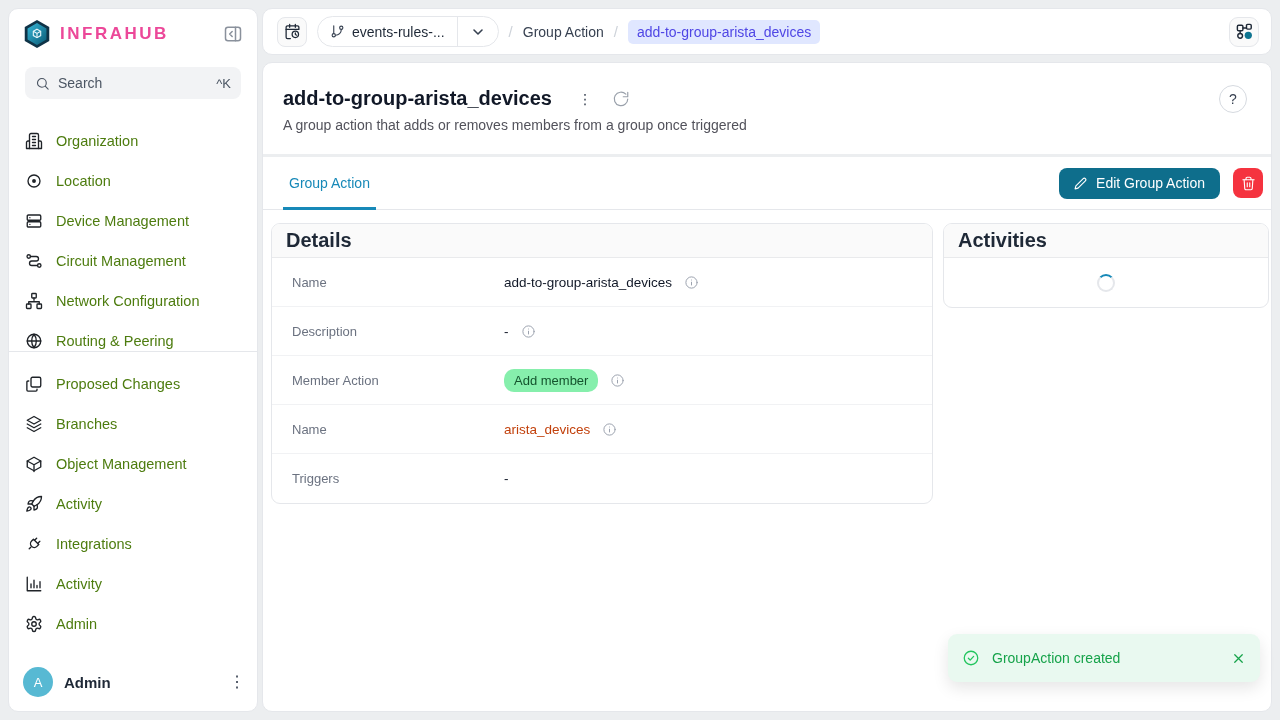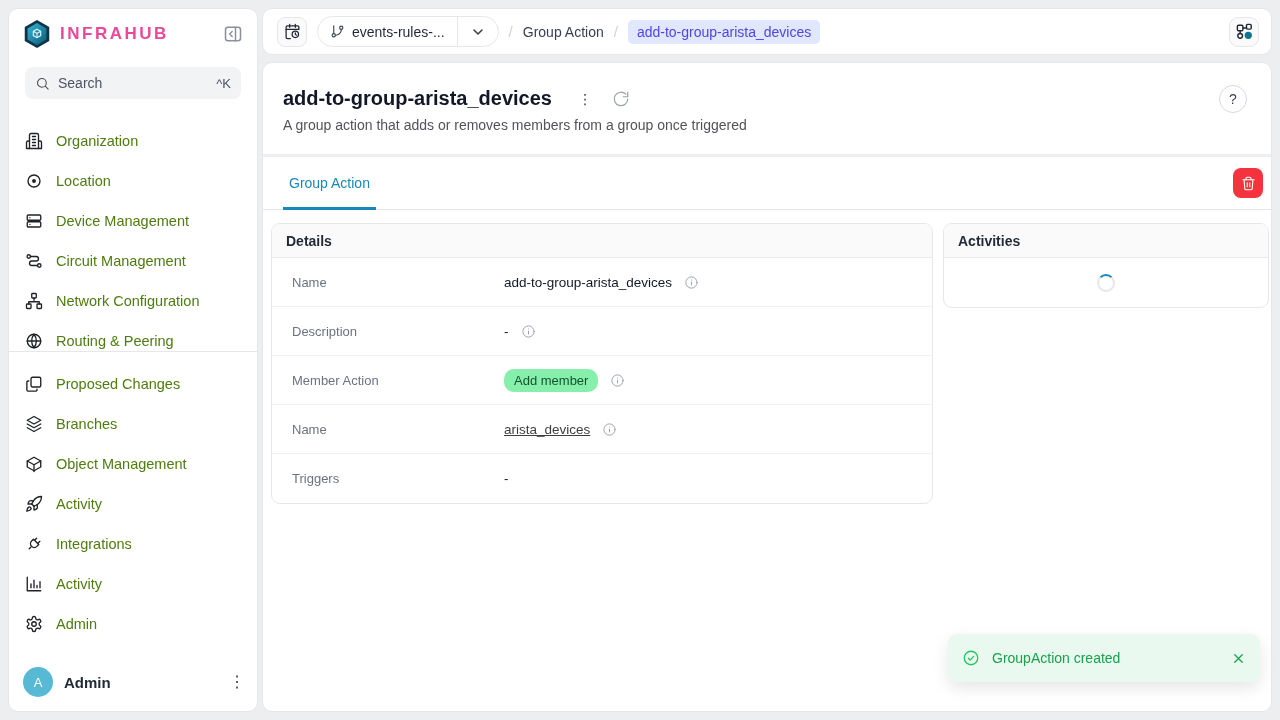--- a/index.html
+++ b/index.html
@@ -56,28 +56,28 @@
   .tab { position:relative; margin-left:20px; height:100%; display:flex; align-items:center; padding:0 6px; font-size:14px; font-weight:500; cursor:pointer; }
   .tab::after { content:""; position:absolute; left:0; right:0; bottom:-1px; height:3px; background:#1789b8; }
   .tab-spacer { flex:1; }
   .btn-edit { display:flex; align-items:center; gap:9px; height:31px; padding:0 15px; border:none; border-radius:8px; color:#fff; font-size:14px; font-family:inherit; cursor:pointer; }
   .btn-danger { margin-left:13px; width:30px; height:30px; border:none; border-radius:8px; color:#fff; display:flex; align-items:center; justify-content:center; cursor:pointer; }
 
   .content { position:relative; height:500px; }
   .panel { position:absolute; border:1px solid #e5e7eb; border-radius:9px; background:#fff; overflow:hidden; }
   .panel-details { left:8px; top:13px; width:662px; }
   .panel-activities { left:680px; top:13px; width:326px; }
-  .panel-head { height:34px; background:#fafafa; border-bottom:1px solid #e9eaec; display:flex; align-items:center; padding:0 14px; font-size:14px; font-weight:700; color:#1f2937; }
+  .panel-head { height:34px; background:#fafafa; border-bottom:1px solid #e9eaec; display:flex; align-items:center; padding:0 14px; font-size:20px; font-weight:700; color:#1f2937; }
   .drow { height:49px; display:flex; align-items:center; padding:0 20px; border-bottom:1px solid #f1f2f4; }
   .drow:last-child { border-bottom:none; }
   .dlabel { width:212px; flex:0 0 212px; font-size:13px; color:#6b7280; }
   .dval { display:flex; align-items:center; gap:12px; font-size:13.5px; color:#111827; }
   .info-icn { color:#9ca3af; display:flex; }
   .badge { background:#86efac; color:#14532d; font-size:13px; padding:4px 10px; border-radius:10px; }
-  .link-val { color:#404040; text-decoration:underline; cursor:pointer; }
+  .link-val { color:#c2410c; cursor:pointer; }
   .act-body { height:49px; display:flex; align-items:center; justify-content:center; }
   .spinner { width:18px; height:18px; border-radius:50%; border:2.5px solid #e5e7eb; border-top-color:#1789b8; animation:spin 1s linear infinite; }
   @keyframes spin { to { transform:rotate(360deg); } }
 
   
   .toast { position:absolute; left:948px; top:634px; width:312px; height:48px; background:#e9f9f0; border-radius:9px; box-shadow:0 6px 16px rgba(0,0,0,.10); display:flex; align-items:center; padding:0 14px 0 14px; gap:12px; }
   .toast-msg { flex:1; font-size:14px; color:#16a34a; }
   .toast-close { background:none; border:none; color:#16a34a; cursor:pointer; display:flex; }
 
   svg.s { fill:none; stroke:currentColor; stroke-width:1.8; stroke-linecap:round; stroke-linejoin:round; }
@@ -307,20 +307,28 @@
           </svg>
       </button>
     </div>
     <p class="page-subtitle">A group action that adds or removes members from a group once triggered</p>
     <button class="help-btn">?</button>
   </section>
 
   <section class="tab-row">
     <div class="tab" id="tab-active" style="color: rgb(23, 137, 184);">Group Action</div>
     <span class="tab-spacer"></span>
+    <button class="btn-edit" id="btn-edit" style="background: rgb(14, 110, 140);">
+      <span style="display:flex">
+        <svg class="s" width="13" height="13" viewBox="0 0 24 24" style="stroke-width:2.1">
+            <path d="M17 3a2.8 2.8 0 1 1 4 4L7.5 20.5 2 22l1.5-5.5Z"></path>
+          </svg>
+      </span>
+      <span>Edit Group Action</span>
+    </button>
     <button class="btn-danger" id="btn-danger" style="background: rgb(245, 51, 63);">
       <span style="display:flex">
         <svg class="s" width="15" height="15" viewBox="0 0 24 24">
             <path d="M3 6h18"></path>
             <path d="M8 6V4a2 2 0 0 1 2-2h4a2 2 0 0 1 2 2v2"></path>
             <path d="M19 6l-1 14a2 2 0 0 1-2 2H8a2 2 0 0 1-2-2L5 6"></path>
             <path d="M10 11v6M14 11v6"></path>
           </svg>
       </span>
     </button>

